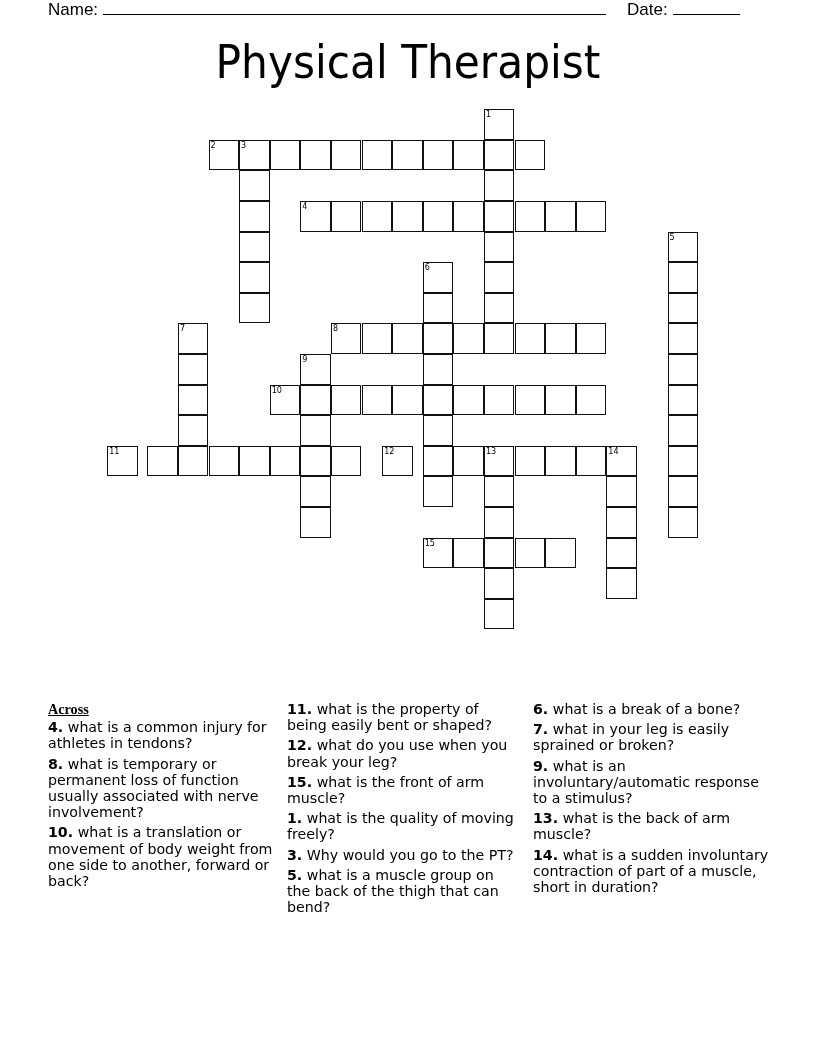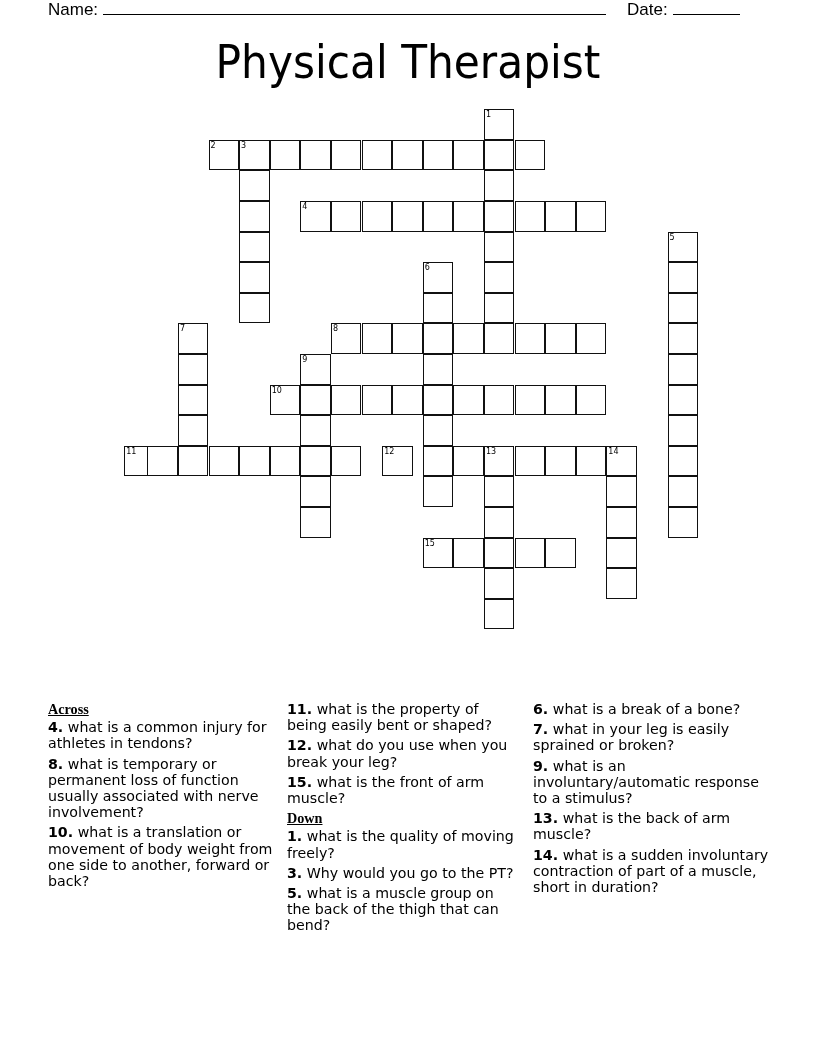--- a/index.html
+++ b/index.html
@@ -126,21 +126,21 @@
       <span class="num">10</span>
     </div>
     <div class="cell" style="left: 331.7px; top: 385.4px;"></div>
     <div class="cell" style="left: 362.3px; top: 385.4px;"></div>
     <div class="cell" style="left: 392.9px; top: 385.4px;"></div>
     <div class="cell" style="left: 454.1px; top: 385.4px;"></div>
     <div class="cell" style="left: 484.7px; top: 385.4px;"></div>
     <div class="cell" style="left: 515.3px; top: 385.4px;"></div>
     <div class="cell" style="left: 545.9px; top: 385.4px;"></div>
     <div class="cell" style="left: 576.5px; top: 385.4px;"></div>
-    <div class="cell" style="left: 125px; top: 446.6px;">
+    <div class="cell" style="left: 108px; top: 446.6px;">
       <span class="num">11</span>
     </div>
     <div class="cell" style="left: 148.1px; top: 446.6px;"></div>
     <div class="cell" style="left: 209.3px; top: 446.6px;"></div>
     <div class="cell" style="left: 239.9px; top: 446.6px;"></div>
     <div class="cell" style="left: 270.5px; top: 446.6px;"></div>
     <div class="cell" style="left: 331.7px; top: 446.6px;"></div>
     <div class="cell" style="left: 383px; top: 446.6px;">
       <span class="num">12</span>
     </div>
@@ -175,21 +175,20 @@
   <div class="col" id="col1">
     <div class="section">Across</div>
     <div class="clue"><b>4.</b><span> what is a common injury for athletes in tendons?</span></div>
     <div class="clue"><b>8.</b><span> what is temporary or permanent loss of function usually associated with nerve involvement?</span></div>
     <div class="clue"><b>10.</b><span> what is a translation or movement of body weight from one side to another, forward or back?</span></div>
   </div>
   <div class="col" id="col2">
     <div class="clue"><b>11.</b><span> what is the property of being easily bent or shaped?</span></div>
     <div class="clue"><b>12.</b><span> what do you use when you break your leg?</span></div>
     <div class="clue"><b>15.</b><span> what is the front of arm muscle?</span></div>
-    <div class="section">Down</div>
     <div class="clue"><b>1.</b><span> what is the quality of moving freely?</span></div>
     <div class="clue"><b>3.</b><span> Why would you go to the PT?</span></div>
     <div class="clue"><b>5.</b><span> what is a muscle group on the back of the thigh that can bend?</span></div>
   </div>
   <div class="col" id="col3">
     <div class="clue"><b>6.</b><span> what is a break of a bone?</span></div>
     <div class="clue"><b>7.</b><span> what in your leg is easily sprained or broken?</span></div>
     <div class="clue"><b>9.</b><span> what is an involuntary/automatic response to a stimulus?</span></div>
     <div class="clue"><b>13.</b><span> what is the back of arm muscle?</span></div>
     <div class="clue"><b>14.</b><span> what is a sudden involuntary contraction of part of a muscle, short in duration?</span></div>

